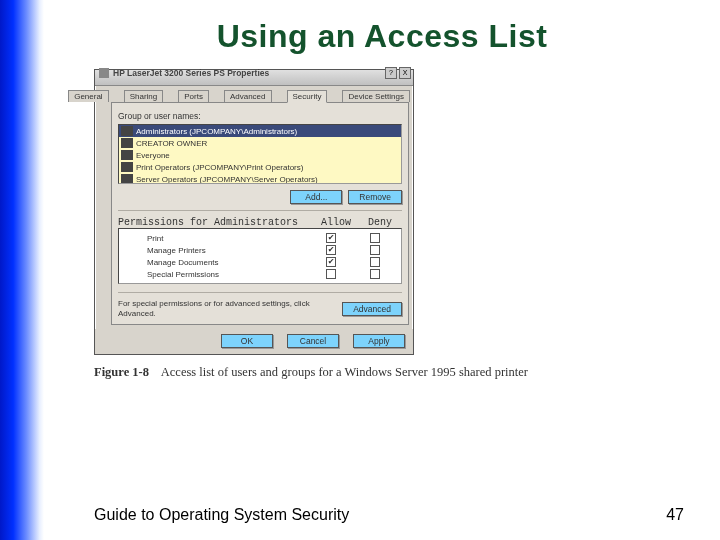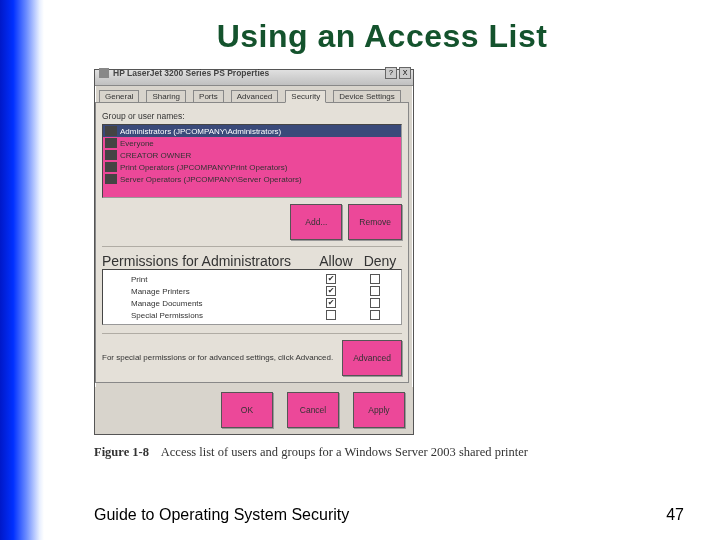--- a/index.html
+++ b/index.html
@@ -73,54 +73,55 @@
     background: #ccc;
     border: 1px solid #666;
     font-size: 7px;
     line-height: 10px;
     text-align: center;
     color: #000;
   }
   .tabs {
     display: flex;
     padding: 4px 4px 0 4px;
-    gap: 8px;
+    gap: 16px;
+    justify-content: flex-end;
   }
   .tab {
     border: 1px solid #888;
     border-bottom: none;
     padding: 1px 5px;
     background: #d8d4cc;
     font-size: 8px;
     color: #333;
     margin-right: -1px;
     white-space: nowrap;
   }
   .tab.active {
     background: #e4e0d8;
     position: relative;
     z-index: 2;
     border-bottom: 1px solid #e4e0d8;
     margin-bottom: -1px;
   }
   .dialog-body {
-    margin: 0 4px 4px 0;
+    margin: 0 4px 4px 16px;
     border: 1px solid #888;
     background: #e4e0d8;
     padding: 6px;
   }
   .section-label {
     font-size: 8.5px;
     color: #333;
     margin: 2px 0 3px 0;
   }
   .listbox {
     border: 1px inset #999;
-    background: #ec4899;
-    height: 74px;
+    background: #fef9c3;
+    height: 60px;
     overflow: hidden;
     font-size: 8px;
   }
   .list-row {
     display: flex;
     align-items: center;
     padding: 1px 2px;
     gap: 3px;
     white-space: nowrap;
     color: #333;
@@ -137,35 +138,36 @@
     display: inline-block;
   }
   .btn-row {
     display: flex;
     justify-content: flex-end;
     gap: 6px;
     margin: 6px 0;
   }
   .btn {
     border: 1px solid #555;
-    background: #ec4899;
+    background: #7dd3fc;
     font-size: 8.5px;
-    padding: 12px 10px;
+    padding: 1px 10px;
     min-width: 52px;
     text-align: center;
     box-shadow: 1px 1px 0 #999;
     color: #333;
   }
   .perm-head {
     display: flex;
-    font-size: 14px;
+    font-size: 10px;
     color: #333;
     margin-top: 4px;
     border-top: 1px solid #b0aca4;
     padding-top: 6px;
+    font-family: Liberation Mono, monospace;
   }
   .perm-head .ph-name { flex: 1; }
   .perm-head .ph-col { width: 44px; text-align: center; }
   .perm-list {
     background: #fff;
     border: 1px inset #999;
     padding: 3px 0;
   }
   .perm-row {
     display: flex;
@@ -258,25 +260,25 @@
 
         <div class="section-label">Group or user names:</div>
 
         <div class="listbox">
           <div class="list-row selected">
             <span class="li-icon"></span>
             <span>Administrators (JPCOMPANY\Administrators)</span>
           </div>
           <div class="list-row">
             <span class="li-icon"></span>
+            <span>CREATOR OWNER</span>
+          </div>
+          <div class="list-row">
+            <span class="li-icon"></span>
             <span>Everyone</span>
-          </div>
-          <div class="list-row">
-            <span class="li-icon"></span>
-            <span>CREATOR OWNER</span>
           </div>
           <div class="list-row">
             <span class="li-icon"></span>
             <span>Print Operators (JPCOMPANY\Print Operators)</span>
           </div>
           <div class="list-row">
             <span class="li-icon"></span>
             <span>Server Operators (JPCOMPANY\Server Operators)</span>
           </div>
         </div>
@@ -326,21 +328,21 @@
         <div class="btn">OK</div>
         <div class="btn">Cancel</div>
         <div class="btn">Apply</div>
       </div>
 
     </div>
 
     <div class="caption">
       <span class="fig-label">Figure 1-8</span>
       &nbsp;&nbsp;
-      <span>Access list of users and groups for a Windows Server 2003 shared printer</span>
+      <span>Access list of users and groups for a Windows Server 1995 shared printer</span>
     </div>
 
   </div>
 
   <div class="footer">
     <span>Guide to Operating System Security</span>
     <span>47</span>
   </div>
 
 </div>

